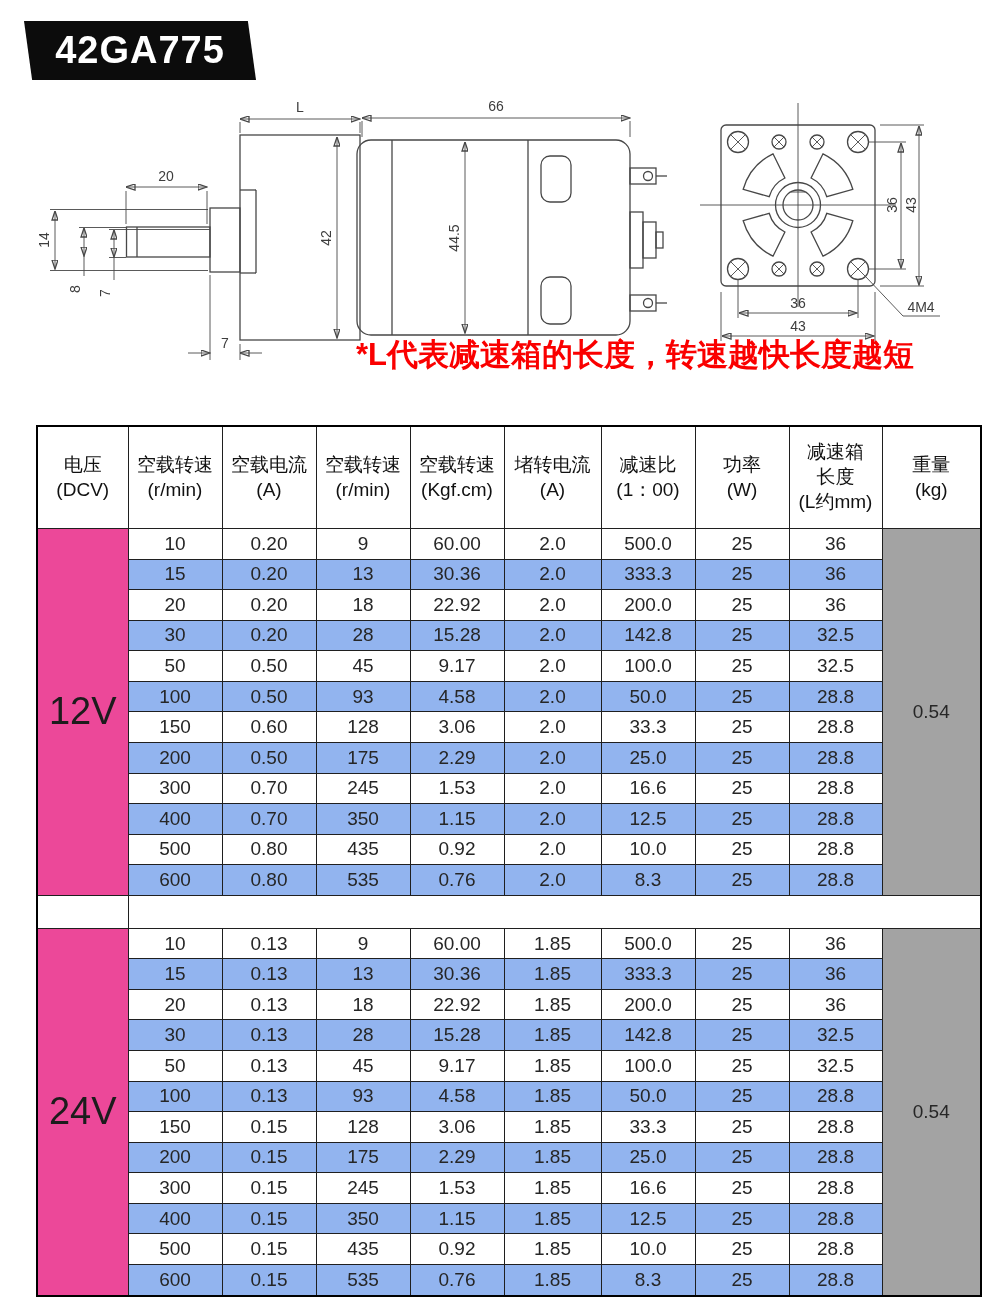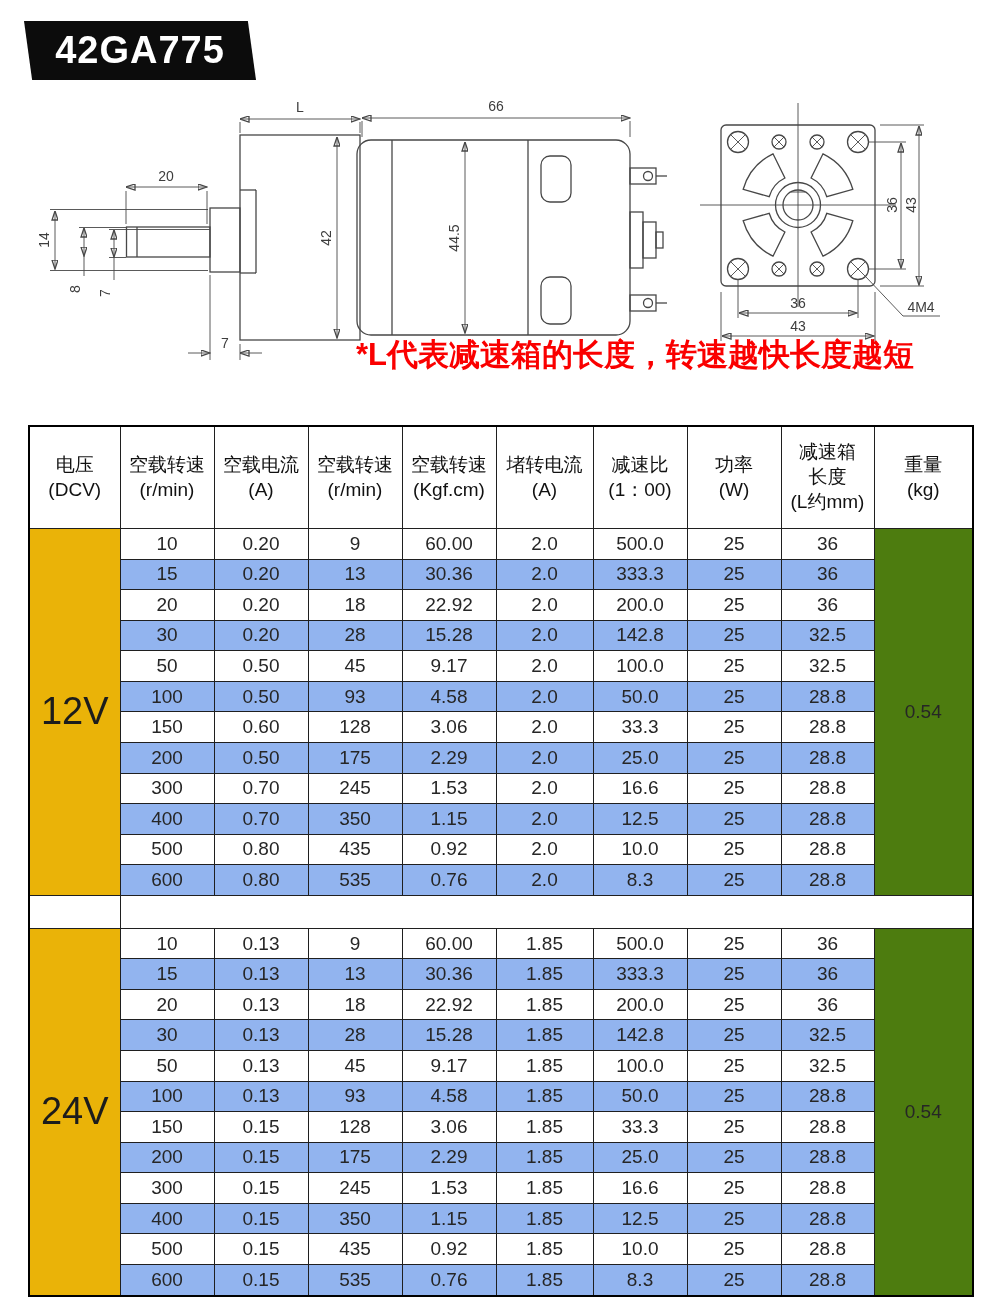--- a/index.html
+++ b/index.html
@@ -22,33 +22,33 @@
   .drawing .thin{stroke-width:0.9;}
   .drawing text{
     fill:#3d3d3d;stroke:none;font-size:14px;font-family:"Liberation Sans",sans-serif;
   }
   
   .note{
     position:absolute;left:356px;top:334px;width:640px;
     font-size:31px;font-weight:bold;color:var(--red,#fa0000);letter-spacing:0px;white-space:nowrap;
   }
   
-  .spec-wrap{position:absolute;left:28px;top:425px;}
+  .spec-wrap{position:absolute;left:36px;top:425px;}
   table.spec{
     border-collapse:collapse;table-layout:fixed;width:944px;height:872px;
     border:2px solid #000;
   }
   table.spec td,table.spec th{
     border:1px solid #1f1f1f;text-align:center;vertical-align:middle;
     font-size:19px;font-weight:normal;color:#262626;padding:0;overflow:hidden;
   }
   table.spec th{height:101px;white-space:pre-line;line-height:1.3;color:#111;}
   table.spec tr.hl td.spec-cell{background:var(--hl,#92b4ef);}
-  table.spec td.voltage-cell{font-size:38px;color:#1c1c1c;background:#eab308;}
-  table.spec td.weight-cell{background:#4d7c0f;}
+  table.spec td.voltage-cell{font-size:38px;color:#1c1c1c;background:#ec4899;}
+  table.spec td.weight-cell{background:#a3a3a3;}
   table.spec tr.gap-row td{height:32px;background:#fff;}
 </style>
 </head>
 <body>
 
 <div class="badge">
   <span>42GA775</span>
 </div>
 
 <svg class="drawing" viewBox="0 0 1000 420">

